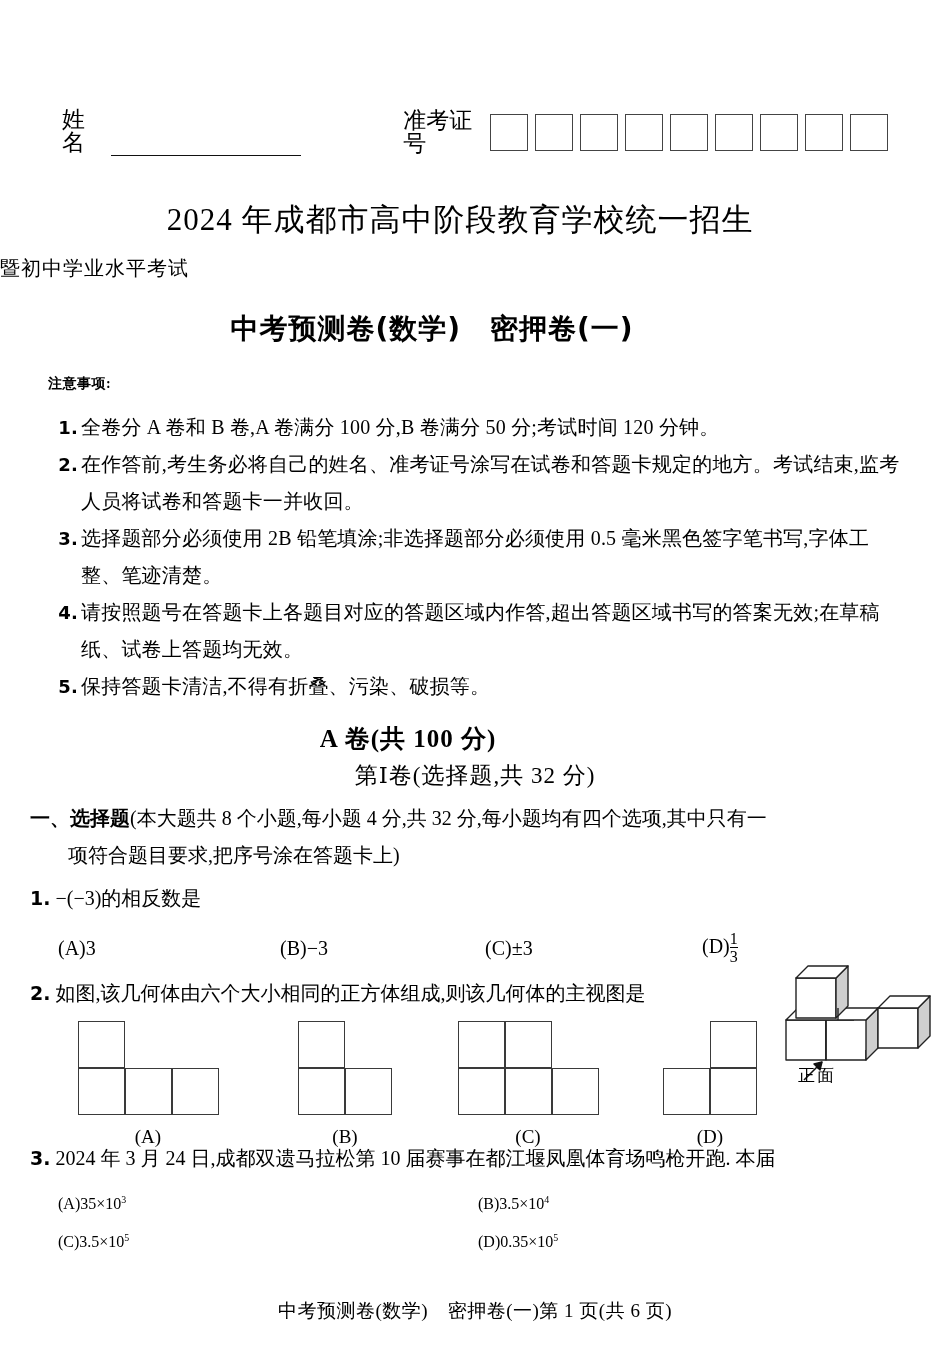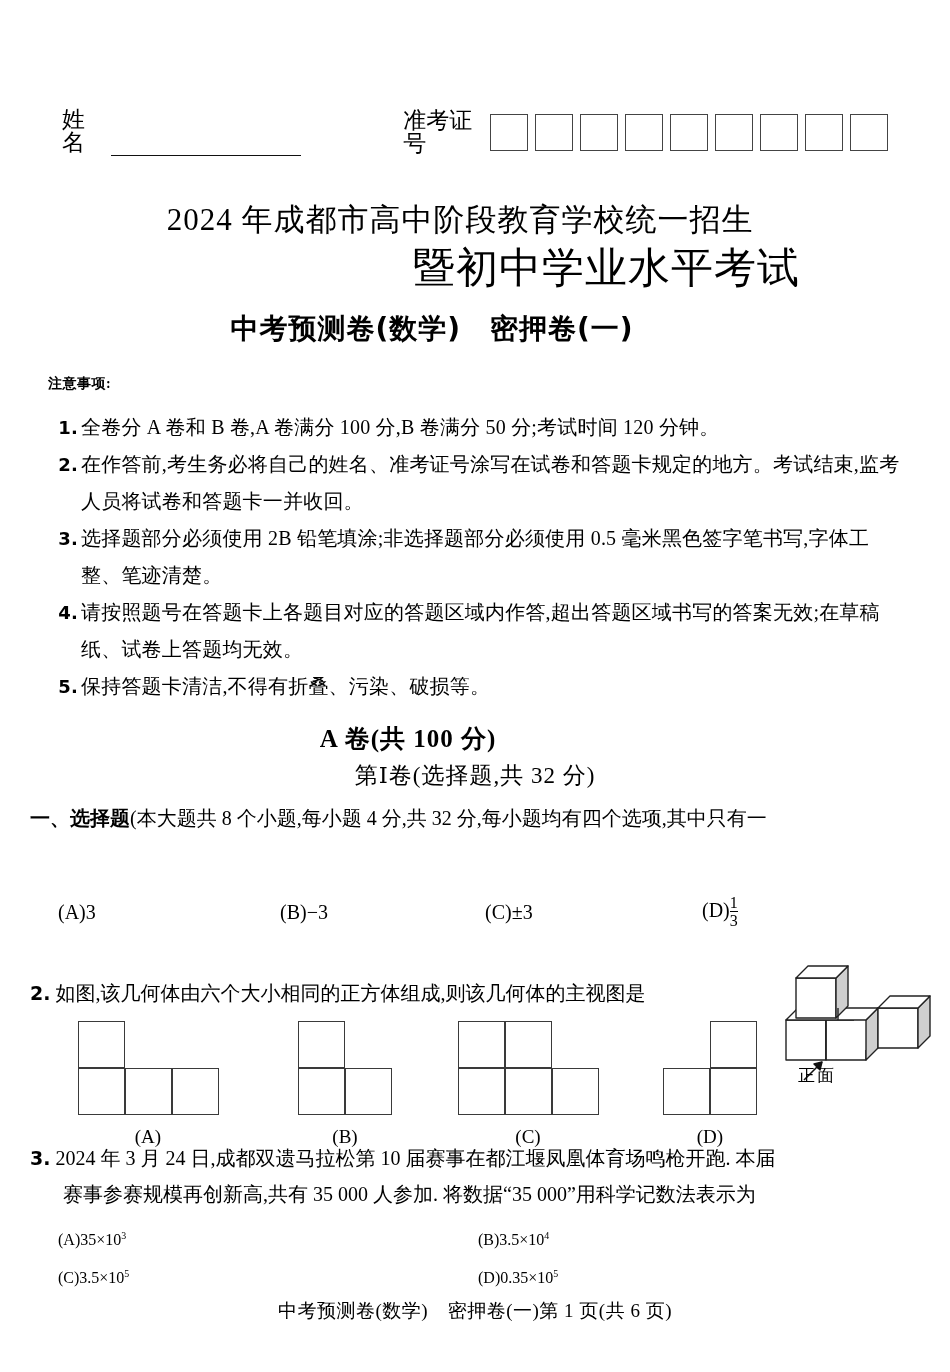--- a/index.html
+++ b/index.html
@@ -83,22 +83,22 @@
     font-size: 31px;
     line-height: 48px;
     letter-spacing: 1px;
     font-family: "Liberation Serif", "DejaVu Serif", serif;
   }
   .title-line2 {
     position: absolute;
     top: 244px;
     left: 0;
     width: 800px;
-    text-align: right;
-    font-size: 42px;
+    text-align: left;
+    font-size: 20px;
     line-height: 48px;
     letter-spacing: 1px;
   }
   .title-sub {
     position: absolute;
     top: 310px;
     left: 0;
     width: 864px;
     text-align: center;
     font-size: 28px;
@@ -348,23 +348,28 @@
       <span class="notice-num">5.</span>
       <span class="notice-text">保持答题卡清洁,不得有折叠、污染、破损等。</span>
     </div>
   </div>
 
   <div class="sec-a">A 卷(共 100 分)</div>
   <div class="sec-1">第Ⅰ卷(选择题,共 32 分)</div>
 
   <div class="bigq">
     <span class="bigq-label">一、选择题</span><span class="bigq-body">(本大题共 8 个小题,每小题 4 分,共 32 分,每小题均有四个选项,其中只有一</span>
+    <div class="bigq-line2">项符合题目要求,把序号涂在答题卡上)</div>
   </div>
 
   <div class="q" id="q1">
+    <div>
+      <span class="q-num">1.</span>
+      <span class="q-stem">−(−3)的相反数是</span>
+    </div>
     <div class="opt-row">
       <span class="opt" style="left:28px; top:8px;"><span>(A)</span><span>3</span></span>
       <span class="opt" style="left:250px; top:8px;"><span>(B)</span><span>−3</span></span>
       <span class="opt" style="left:455px; top:8px;"><span>(C)</span><span>±3</span></span>
       <span class="opt" style="left:672px; top:6px;"><span>(D)</span><span class="frac"><span class="num">1</span><span class="den">3</span></span></span>
     </div>
   </div>
 
   <div class="q" id="q2">
     <div>
@@ -447,21 +452,20 @@
       </g>
     </svg>
   </div>
   <div class="cube-caption">正面</div>
 
   <div class="q" id="q3">
     <div>
       <span class="q-num">3.</span>
       <span class="q-stem">2024 年 3 月 24 日,成都双遗马拉松第 10 届赛事在都江堰凤凰体育场鸣枪开跑. 本届</span>
     </div>
-    <div class="q-cont">赛事参赛规模再创新高,共有 35 000 人参加. 将数据“35 000”用科学记数法表示为</div>
     <div class="q3-opts">
       <span class="q3-opt" style="left:28px; top:4px;"><span>(A)</span><span>35</span><span>×</span><span>10</span><sup>3</sup></span>
       <span class="q3-opt" style="left:448px; top:4px;"><span>(B)</span><span>3.5</span><span>×</span><span>10</span><sup>4</sup></span>
       <span class="q3-opt" style="left:28px; top:42px;"><span>(C)</span><span>3.5</span><span>×</span><span>10</span><sup>5</sup></span>
       <span class="q3-opt" style="left:448px; top:42px;"><span>(D)</span><span>0.35</span><span>×</span><span>10</span><sup>5</sup></span>
     </div>
   </div>
 
   <div class="footer">中考预测卷(数学)　密押卷(一)第 1 页(共 6 页)</div>
 

